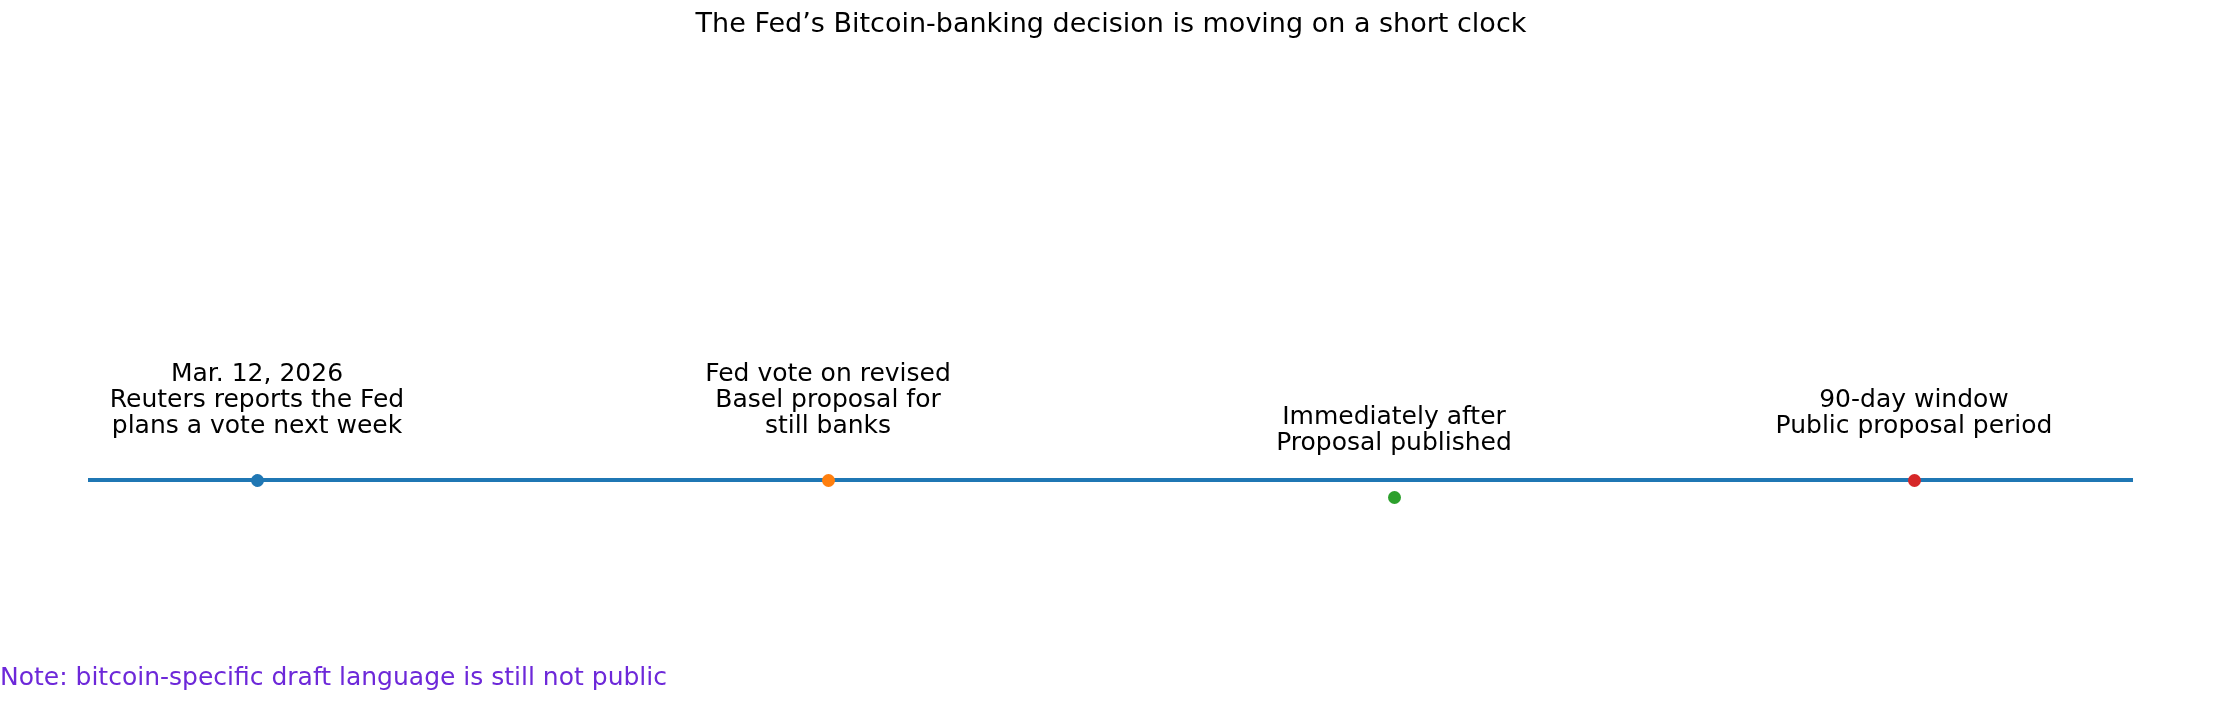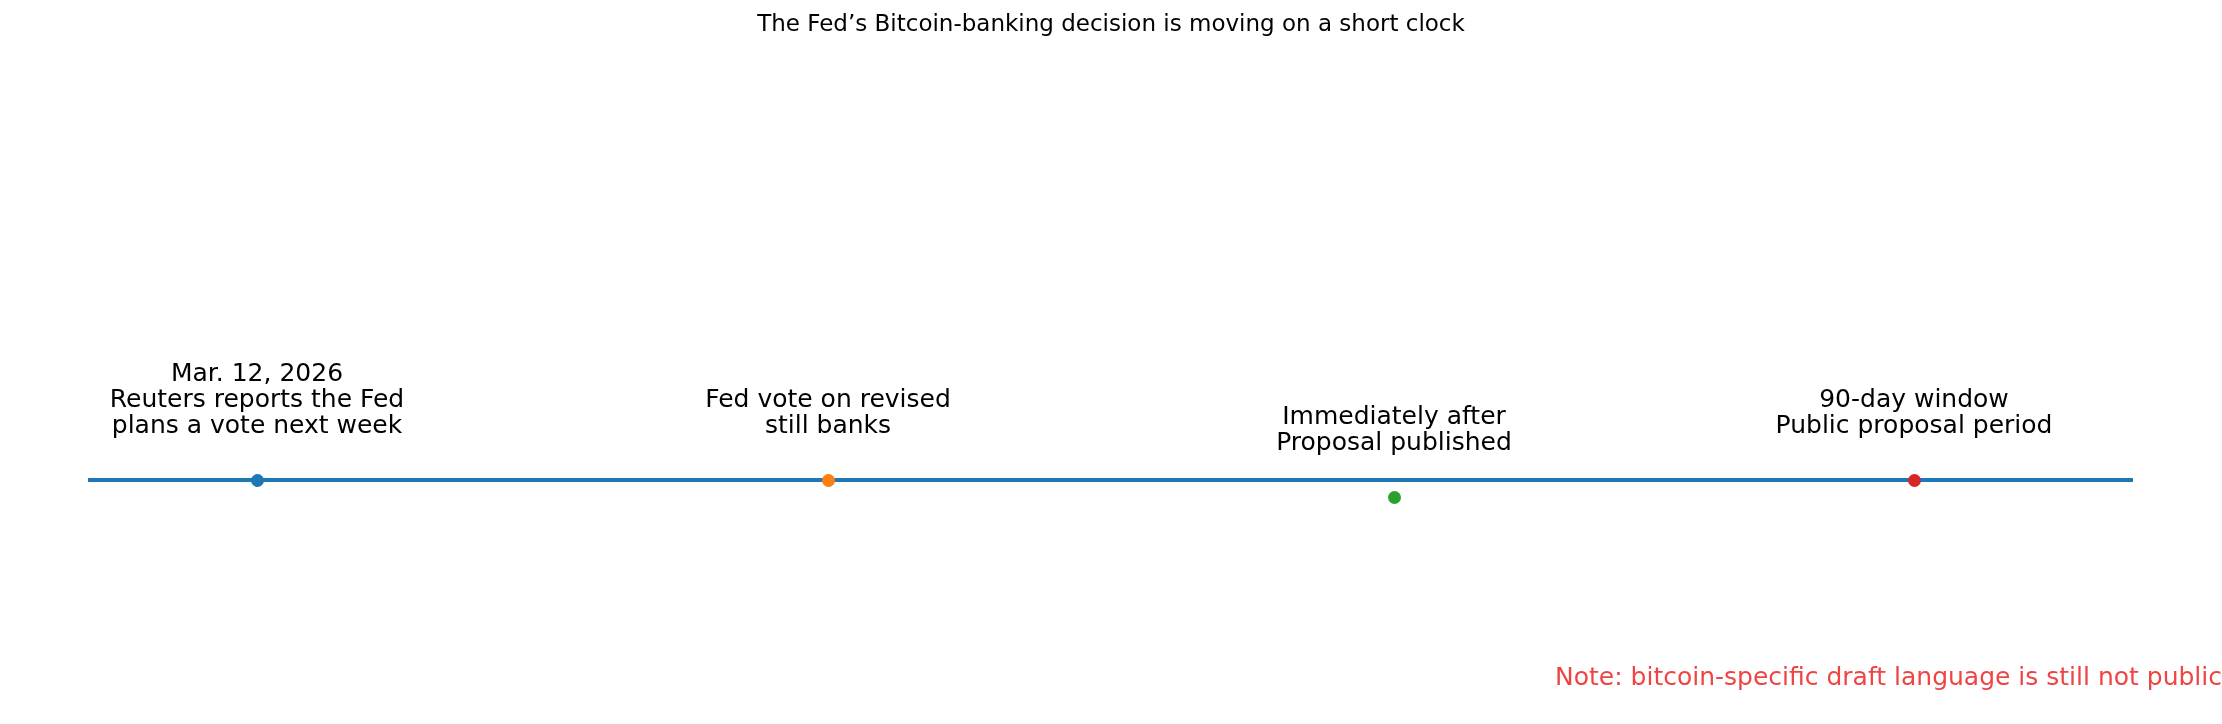--- a/index.html
+++ b/index.html
@@ -19,21 +19,21 @@
     overflow: hidden;
   }
   #chart-title {
     position: absolute;
     top: 0;
     left: 0;
     width: 2222px;
     height: 46px;
     line-height: 46px;
     text-align: center;
-    font-size: 23px;
+    font-size: 27px;
     color: #000000;
     white-space: nowrap;
   }
   #timeline-axis {
     position: absolute;
     left: 88px;
     top: 478px;
     width: 2045px;
     height: 4px;
     background: #1f77b4;
@@ -68,23 +68,23 @@
     height: 13px;
     margin-left: -6.5px;
     margin-top: -6.5px;
     border-radius: 50%;
   }
   #chart-note {
     position: absolute;
     left: 0;
     top: 662px;
     width: 2222px;
-    text-align: right;
+    text-align: left;
     font-size: 25px;
-    color: #ef4444;
+    color: #6d28d9;
     white-space: nowrap;
   }
 </style>
 </head>
 <body>
 
 <div id="figure">
 
   <div id="chart-title">The Fed’s Bitcoin-banking decision is moving on a short clock</div>
 
@@ -95,20 +95,21 @@
         <div class="milestone-label">
           <span class="line">Mar. 12, 2026</span>
           <span class="line">Reuters reports the Fed</span>
           <span class="line">plans a vote next week</span>
         </div>
         <div class="milestone-marker" style="background: rgb(31, 119, 180);"></div>
       </div>
       <div class="milestone" style="left: 828px;">
         <div class="milestone-label">
           <span class="line">Fed vote on revised</span>
+          <span class="line">Basel proposal for</span>
           <span class="line">still banks</span>
         </div>
         <div class="milestone-marker" style="background: rgb(255, 127, 14);"></div>
       </div>
       <div class="milestone" style="left: 1394px; margin-top: 17px;">
         <div class="milestone-label">
           <span class="line">Immediately after</span>
           <span class="line">Proposal published</span>
         </div>
         <div class="milestone-marker" style="background: rgb(44, 160, 44);"></div>

